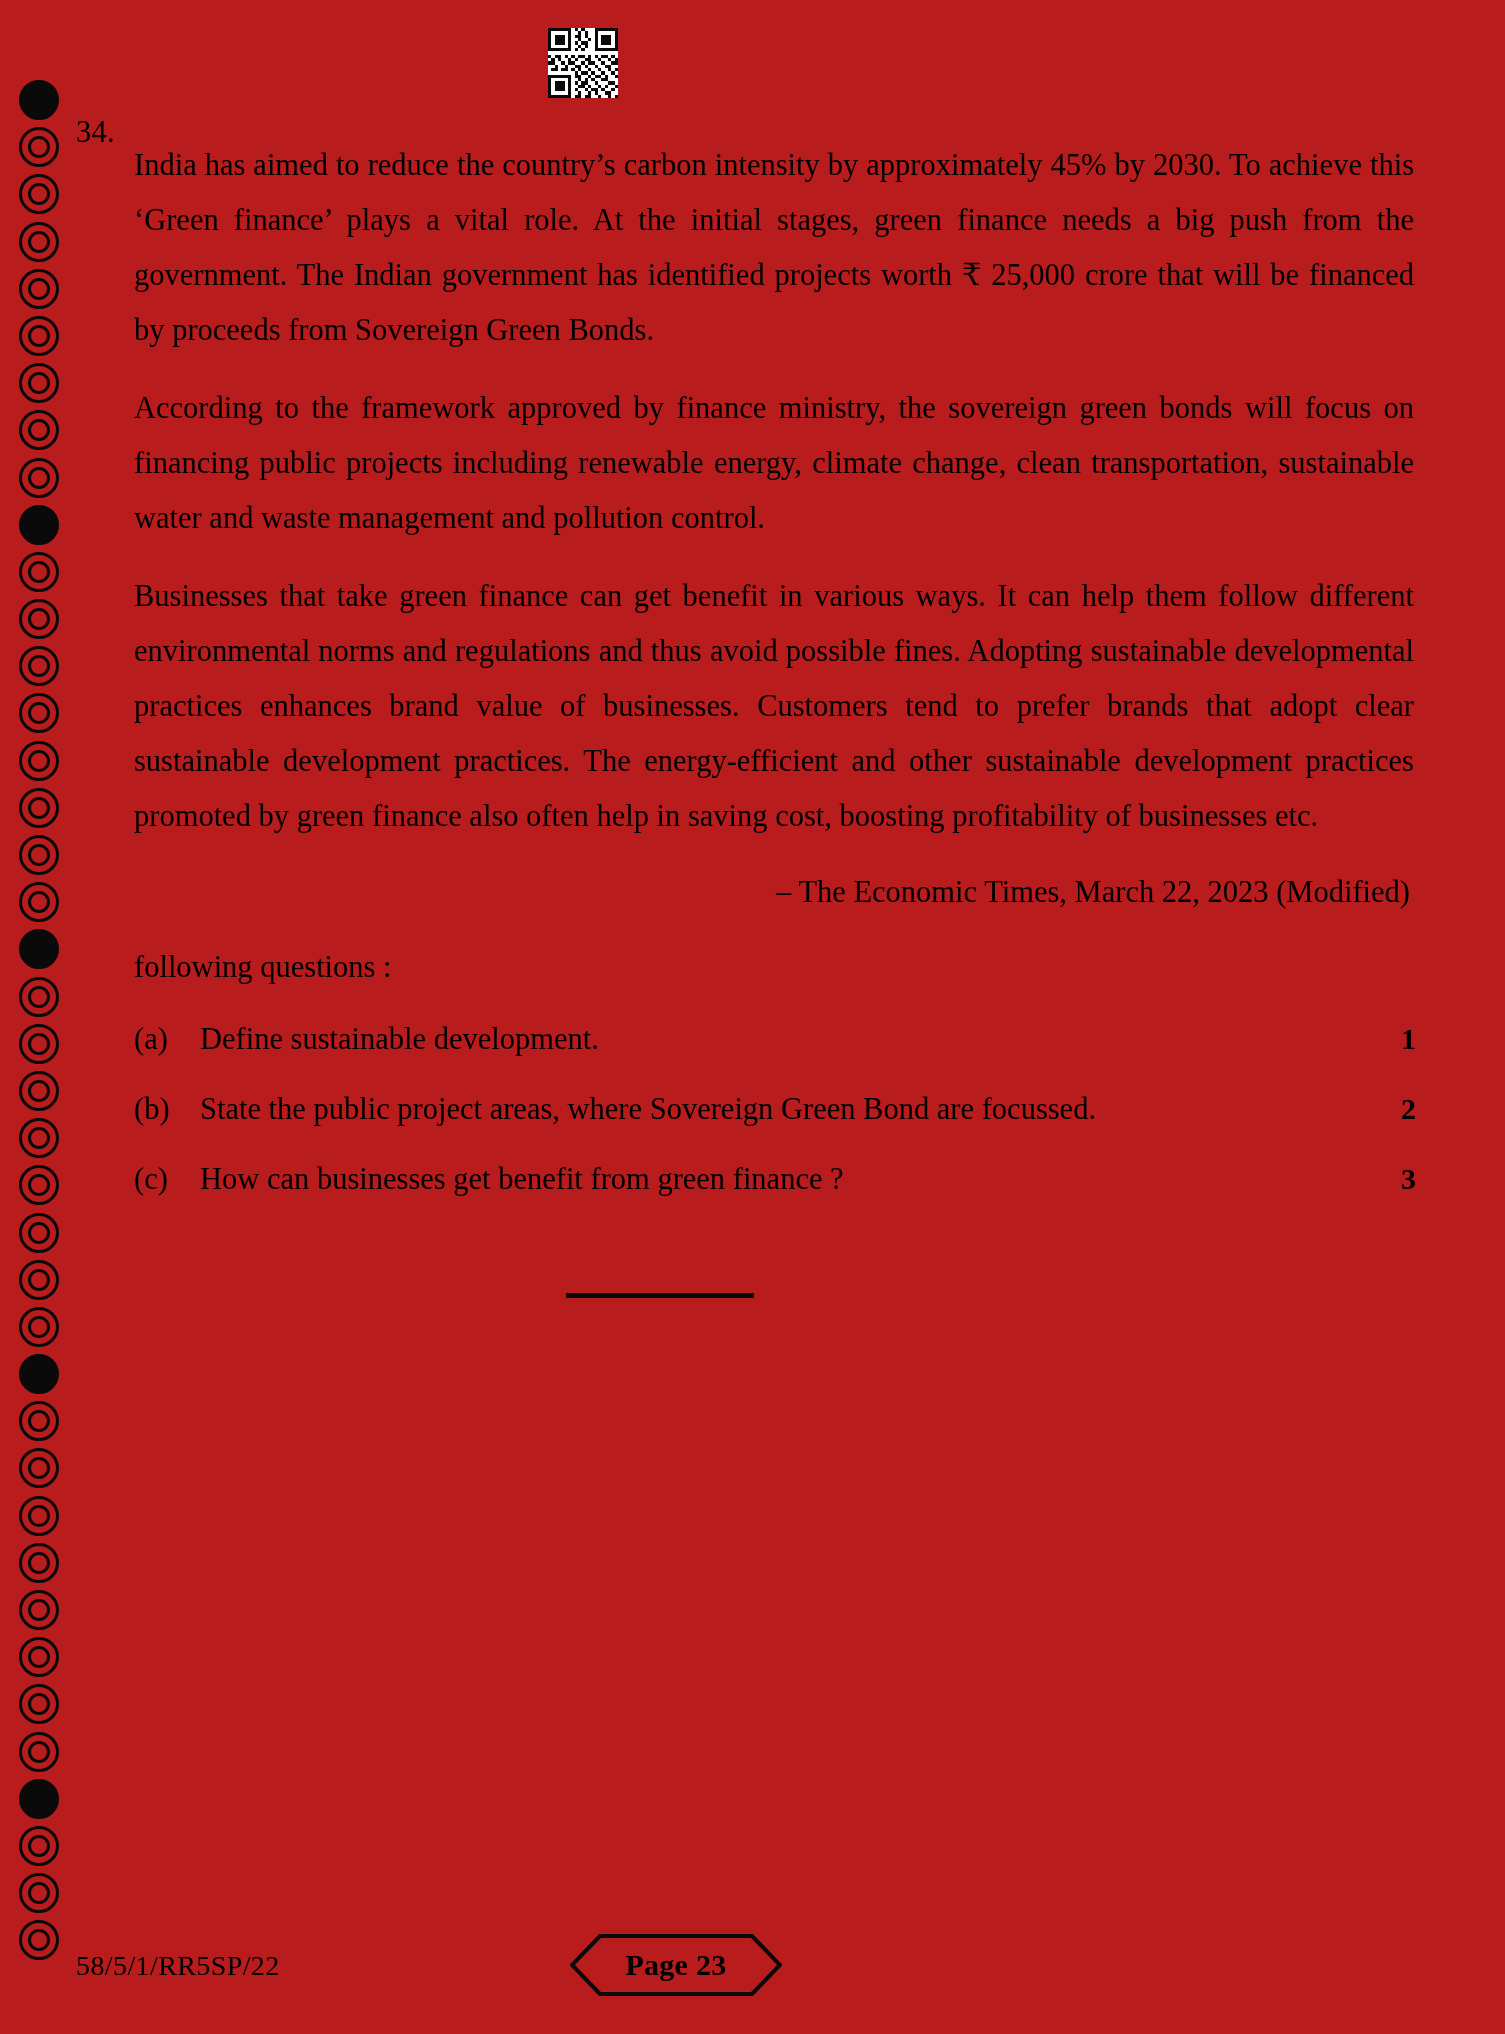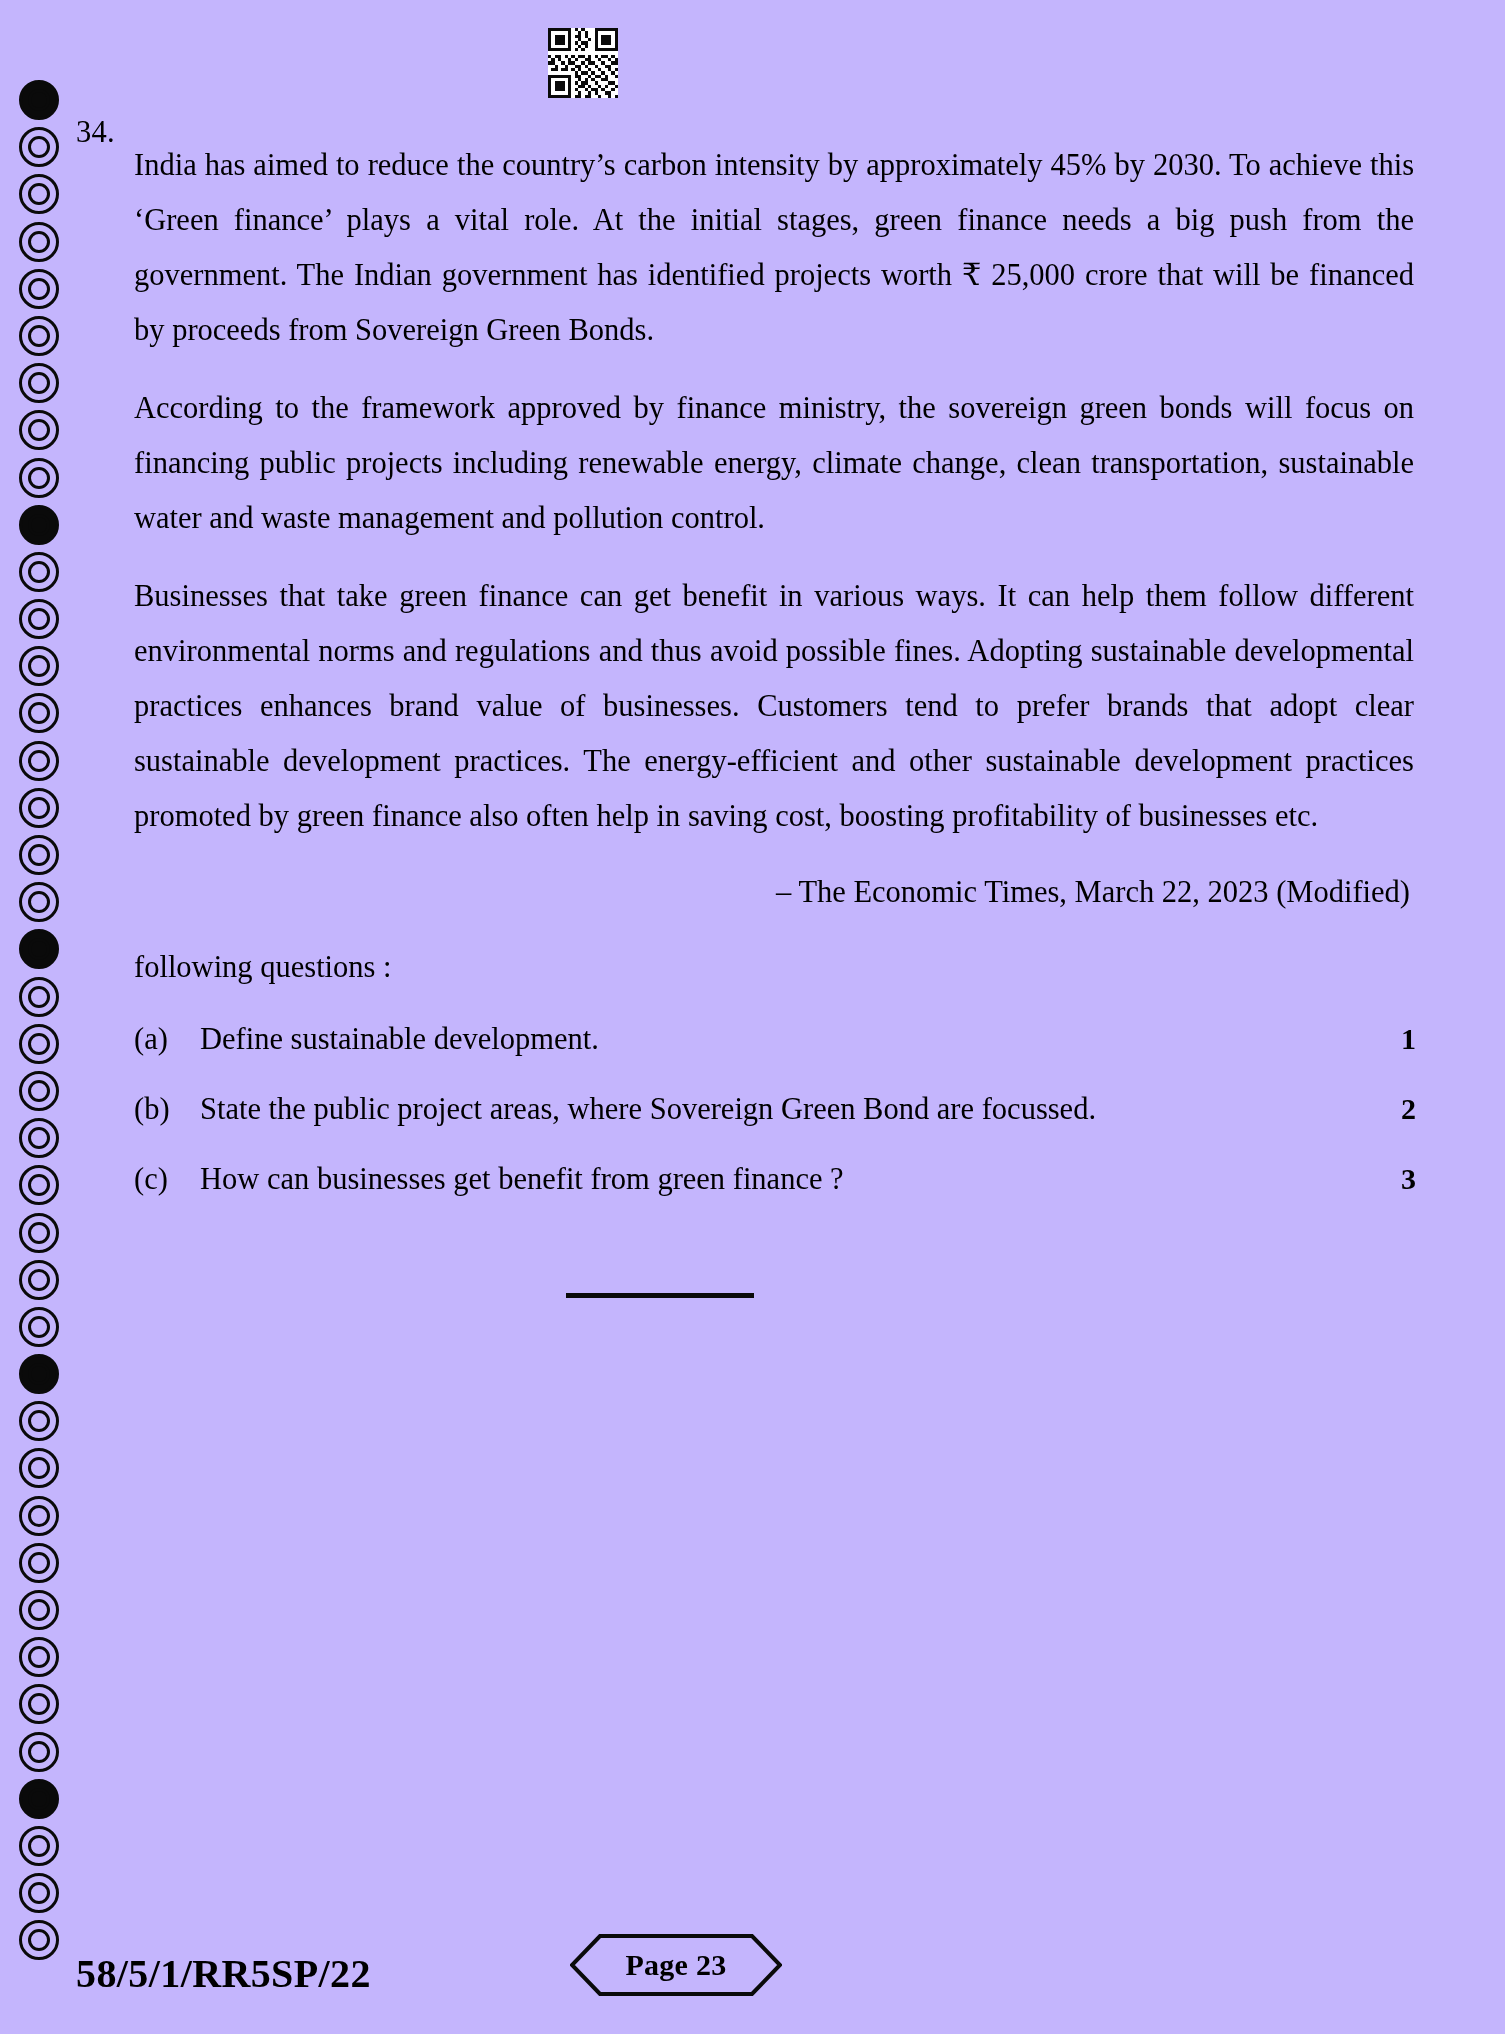--- a/index.html
+++ b/index.html
@@ -8,21 +8,21 @@
     background: #ffffff;
   }
   body {
     font-family: "Liberation Serif", "DejaVu Serif", serif;
     color: #000000;
   }
   .page {
     position: relative;
     width: 1505px;
     height: 2034px;
-    background: #c4b5fd;
+    background: #b91c1c;
     overflow: hidden;
   }
 
   
   .binding {
     position: absolute;
     left: 8px;
     top: 80px;
     width: 62px;
     height: 1930px;
@@ -168,22 +168,22 @@
   
   .footer {
     position: absolute;
     left: 76px;
     top: 1950px;
     width: 1360px;
     display: flex;
     align-items: center;
   }
   .paper-code {
-    font-size: 40px;
-    font-weight: bold;
+    font-size: 28px;
+    font-weight: normal;
     letter-spacing: 0.4px;
     white-space: nowrap;
   }
   .page-badge {
     position: absolute;
     left: 494px;
     top: -16px;
     width: 212px;
     height: 62px;
   }

